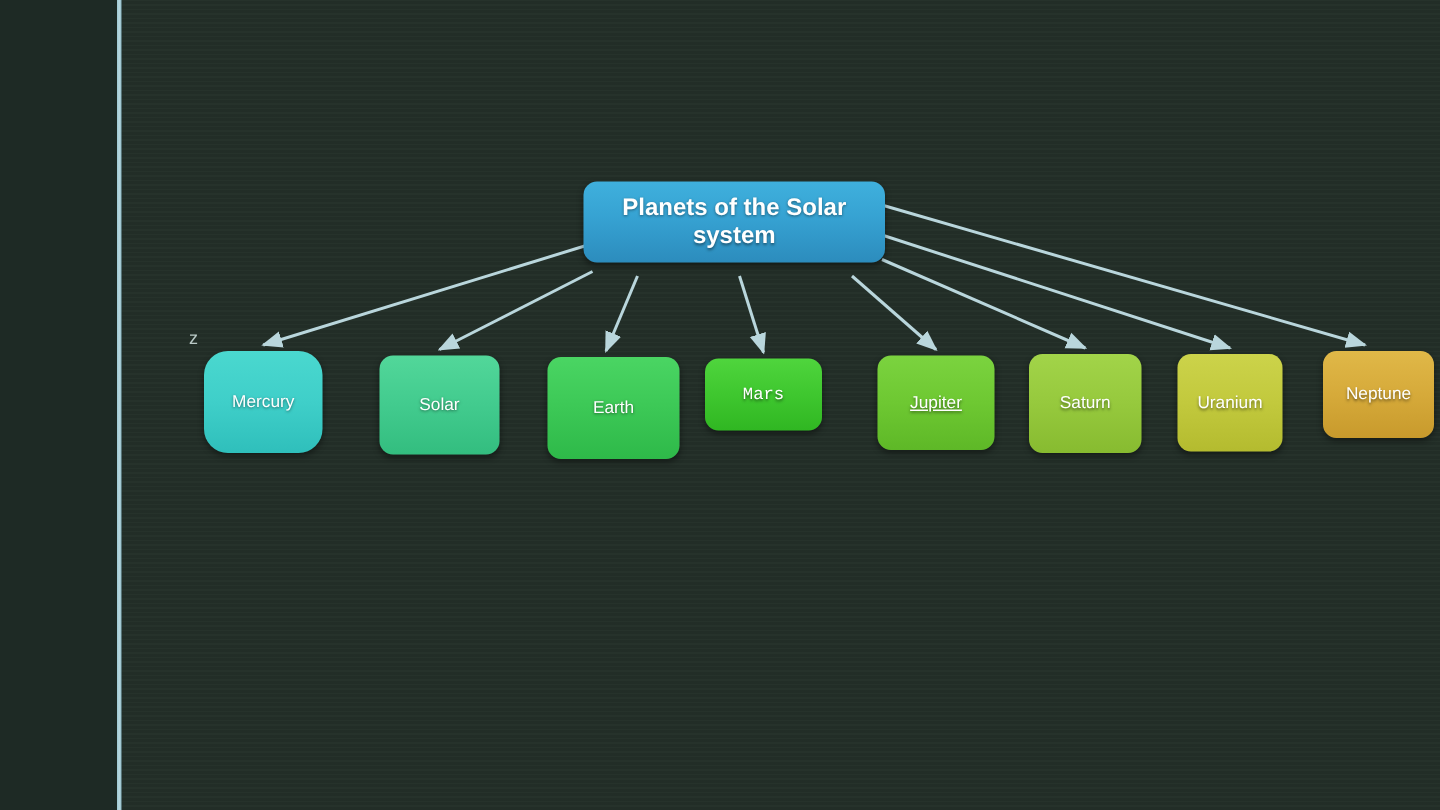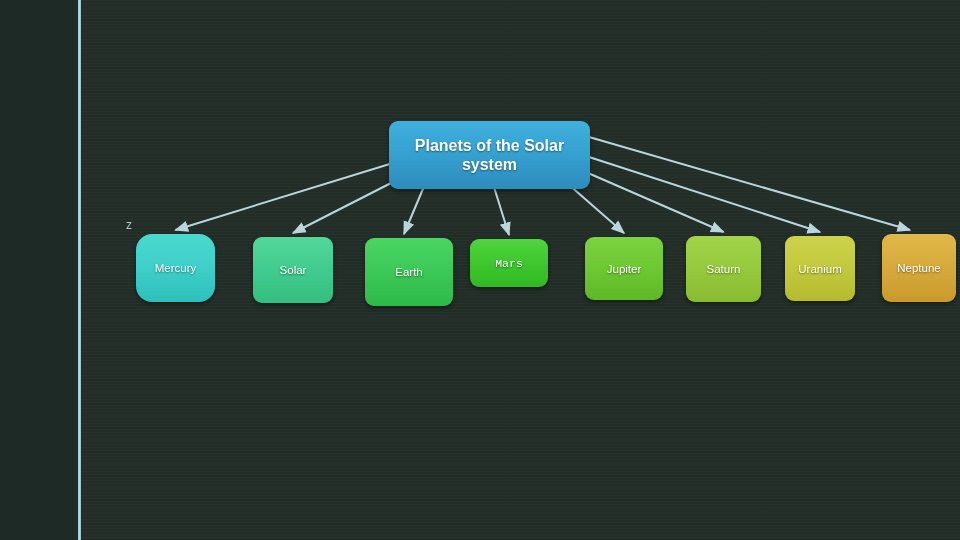--- a/index.html
+++ b/index.html
@@ -38,21 +38,21 @@
     position:absolute;
     border-radius:9px;
     box-shadow:0 2px 4px rgba(0,0,0,0.42);
     display:flex;align-items:center;justify-content:center;
     text-align:center;
     color:#ffffff;
     box-sizing:border-box;
     -webkit-font-smoothing:antialiased;
   }
   .node-title{
-    left:389px;top:121px;width:201px;height:68px;
+    left:389px;top:121px;width:201px;height:54px;
     background:linear-gradient(to bottom,#3fb0dd 0%,#36a2d2 45%,#2c8cbd 100%);
     font-size:16px;font-weight:bold;line-height:19px;
     text-shadow:0 1px 2px rgba(0,0,0,0.45);
     padding:12px 10px;
   }
   .node-planet{
     font-size:11.5px;font-weight:normal;
     text-shadow:0 1px 2px rgba(0,0,0,0.5);
     padding:0 4px;
   }
@@ -100,29 +100,29 @@
       </div>
       <div class="node node-planet" style="left: 253px; top: 237px; width: 80px; height: 66px; background: linear-gradient(rgb(82, 215, 154) 0%, rgb(66, 203, 142) 50%, rgb(51, 189, 127) 100%);">
         <span>Solar</span>
       </div>
       <div class="node node-planet" style="left: 365px; top: 238px; width: 88px; height: 68px; background: linear-gradient(rgb(74, 213, 99) 0%, rgb(60, 200, 86) 50%, rgb(46, 185, 73) 100%);">
         <span>Earth</span>
       </div>
       <div class="node node-planet" style="left: 470px; top: 239px; width: 78px; height: 48px; background: linear-gradient(rgb(79, 213, 61) 0%, rgb(63, 199, 47) 50%, rgb(48, 183, 34) 100%); font-family: Liberation Mono, monospace;">
         <span>Mars</span>
       </div>
-      <div class="node node-planet" style="left: 585px; top: 237px; width: 78px; height: 63px; background: linear-gradient(rgb(123, 211, 63) 0%, rgb(110, 200, 50) 50%, rgb(94, 184, 39) 100%);">
+      <div class="node node-planet" style="left: 585px; top: 237px; width: 78px; height: 63px; background: linear-gradient(rgb(123, 211, 63) 0%, rgb(110, 200, 50) 50%, rgb(94, 184, 39) 100%); text-decoration: underline;">
         <span>Jupiter</span>
       </div>
       <div class="node node-planet" style="left: 686px; top: 236px; width: 75px; height: 66px; background: linear-gradient(rgb(162, 212, 73) 0%, rgb(150, 201, 61) 50%, rgb(135, 187, 48) 100%); text-align: center;">
         <span>Saturn</span>
       </div>
       <div class="node node-planet" style="left: 785px; top: 236px; width: 70px; height: 65px; background: linear-gradient(rgb(204, 211, 74) 0%, rgb(194, 201, 61) 50%, rgb(180, 187, 47) 100%);">
         <span>Uranium</span>
       </div>
-      <div class="node node-planet" style="left: 882px; top: 234px; width: 74px; height: 68px; background: linear-gradient(rgb(224, 184, 72) 0%, rgb(214, 170, 58) 50%, rgb(200, 154, 44) 100%);">
+      <div class="node node-planet" style="left: 882px; top: 234px; width: 74px; height: 58px; background: linear-gradient(rgb(224, 184, 72) 0%, rgb(214, 170, 58) 50%, rgb(200, 154, 44) 100%);">
         <span>Neptune</span>
       </div>
     </div>
 
   <div class="zmark">z</div>
 
 </div>
 
 </body></html>

